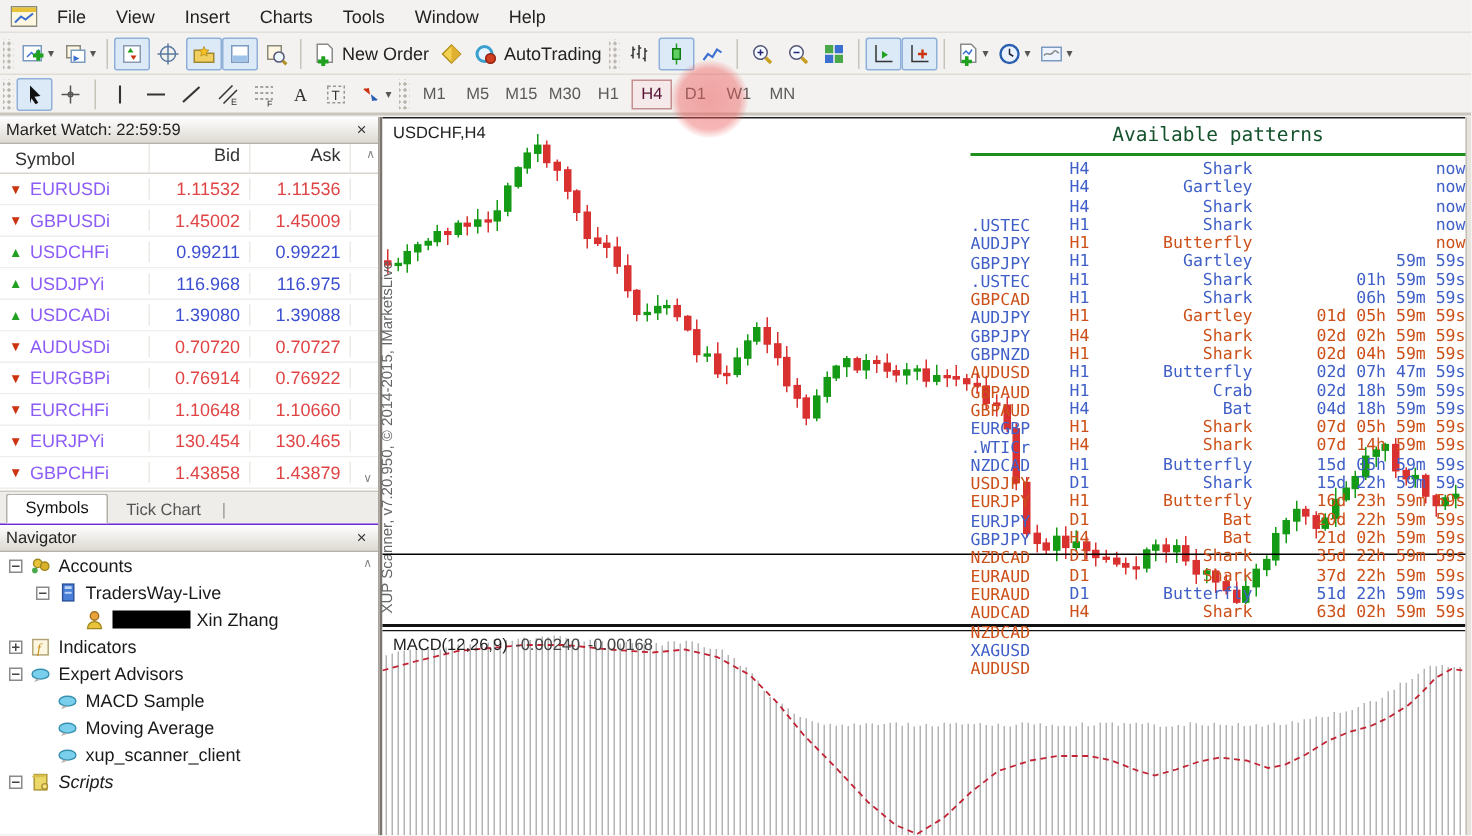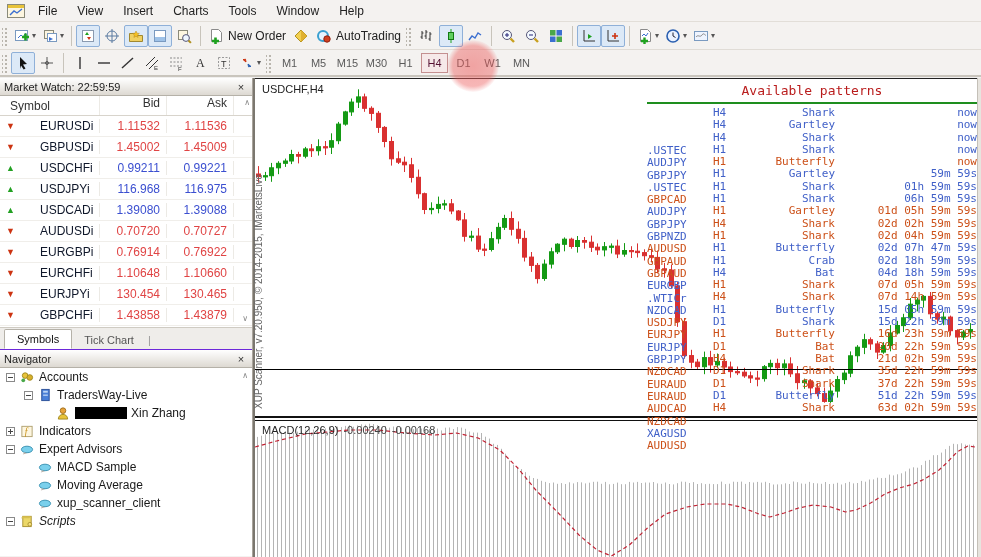--- a/index.html
+++ b/index.html
@@ -43,21 +43,21 @@
 
   .mw-table { position:relative; background:#fff; height:232px; border-bottom:1px solid #cfcbc3; }
   .mw-head { display:flex; height:20px; border-bottom:1px solid #d8d4cc; font-size:12px; color:#333; background:#fff; }
   .mw-row { display:flex; height:21px; align-items:center; font-size:12px; border-bottom:1px solid #f0eeea; background:#fff; }
   .c-sym { width:100px; padding-left:6px; display:flex; align-items:center; border-right:1px solid #eceae5; }
   .c-bid, .c-ask { width:67px; text-align:right; padding-right:6px; border-right:1px solid #eceae5; }
   .mw-head .c-sym { padding-left:10px; }
   .c-scroll { flex:1; position:relative; }
   .dir-arrow { font-size:9px; width:14px; }
   .dir-up { color:#22a022; } .dir-down { color:#cc3311; }
-  .sym-name { color:#0f172a;margin-left:20px; }
+  .sym-name { color:#8b5cf6; }
   .px-red { color:#e04444; } .px-blue { color:#3b4fd0; }
   .scroll-arrow { position:absolute; right:2px; font-size:8px; color:#888; }
 
   .mw-tabs { height:22px; display:flex; align-items:flex-end; background:#efedea; border-bottom:1px solid #6d28d9; padding-left:4px; }
   .tab { font-size:11px; padding:3px 12px 3px; color:#555; }
   .tab.active { background:#fff; border:1px solid #b5b1a8; border-bottom:1px solid #fff; border-radius:2px 2px 0 0; color:#111; }
   .tabdiv { color:#999; font-size:11px; padding:3px 2px; }
 
   .nav-tree { position:relative; background:#fff; height:calc(479px - 18px - 232px - 22px - 18px - 1px); overflow:hidden; }
   .tree-row { display:flex; align-items:center; height:18px; font-size:12px; color:#1a1a1a; white-space:nowrap; }
@@ -73,21 +73,21 @@
   .chart-area { position:absolute; left:0; top:0; width:722px; height:338px; background:#fff; border-top:1px solid #222; }
   .chart-rightstrip { position:absolute; right:0; top:0; width:4px; height:479px; background:#e7e4de; border-left:1px solid #c4c0b8; }
   .chart-title { position:absolute; left:7px; top:4px; font-size:11px; color:#222; z-index:20; }
   .watermark { position:absolute; left:-2px; top:330px; transform:rotate(-90deg); transform-origin:0 0;
                font-size:10px; color:#666; white-space:nowrap; z-index:5; }
   .bidline { position:absolute; left:0; top:290px; width:722px; height:1px; background:#000; z-index:8; }
   .candles-svg { position:absolute; left:0; top:0; z-index:4; }
 
   .patterns { position:absolute; left:392px; top:4px; width:330px; z-index:15;
               font-family:"DejaVu Sans Mono","Liberation Mono",monospace; }
-  .patterns-title { text-align:center; font-size:13px; color:#b91c1c; padding-bottom:4px;
+  .patterns-title { text-align:center; font-size:13px; color:#14532d; padding-bottom:4px;
                     border-bottom:2px solid #1e8e1e; margin-bottom:3px; }
   .prow { display:flex; height:12.3px; line-height:12.3px; font-size:11px; }
   .p-sym { width:66px;margin-top:38px; } .p-tf { width:40px; } .p-pat { width:82px; text-align:right; } .p-time { flex:1; text-align:right; }
   .prow.blue { color:#4060c8; } .prow.orange { color:#cc5018; }
 
   .splitter { position:absolute; left:0; top:338px; width:722px; height:5px; background:#fff;
               border-top:2px solid #111; border-bottom:1px solid #111; }
   .macd-panel { position:absolute; left:0; top:343px; width:722px; height:136px; background:#fff; }
   .macd-label { position:absolute; left:7px; top:3px; font-size:11px; color:#222; z-index:10; }
   .macd-label .v { color:#444; margin-left:5px; }

